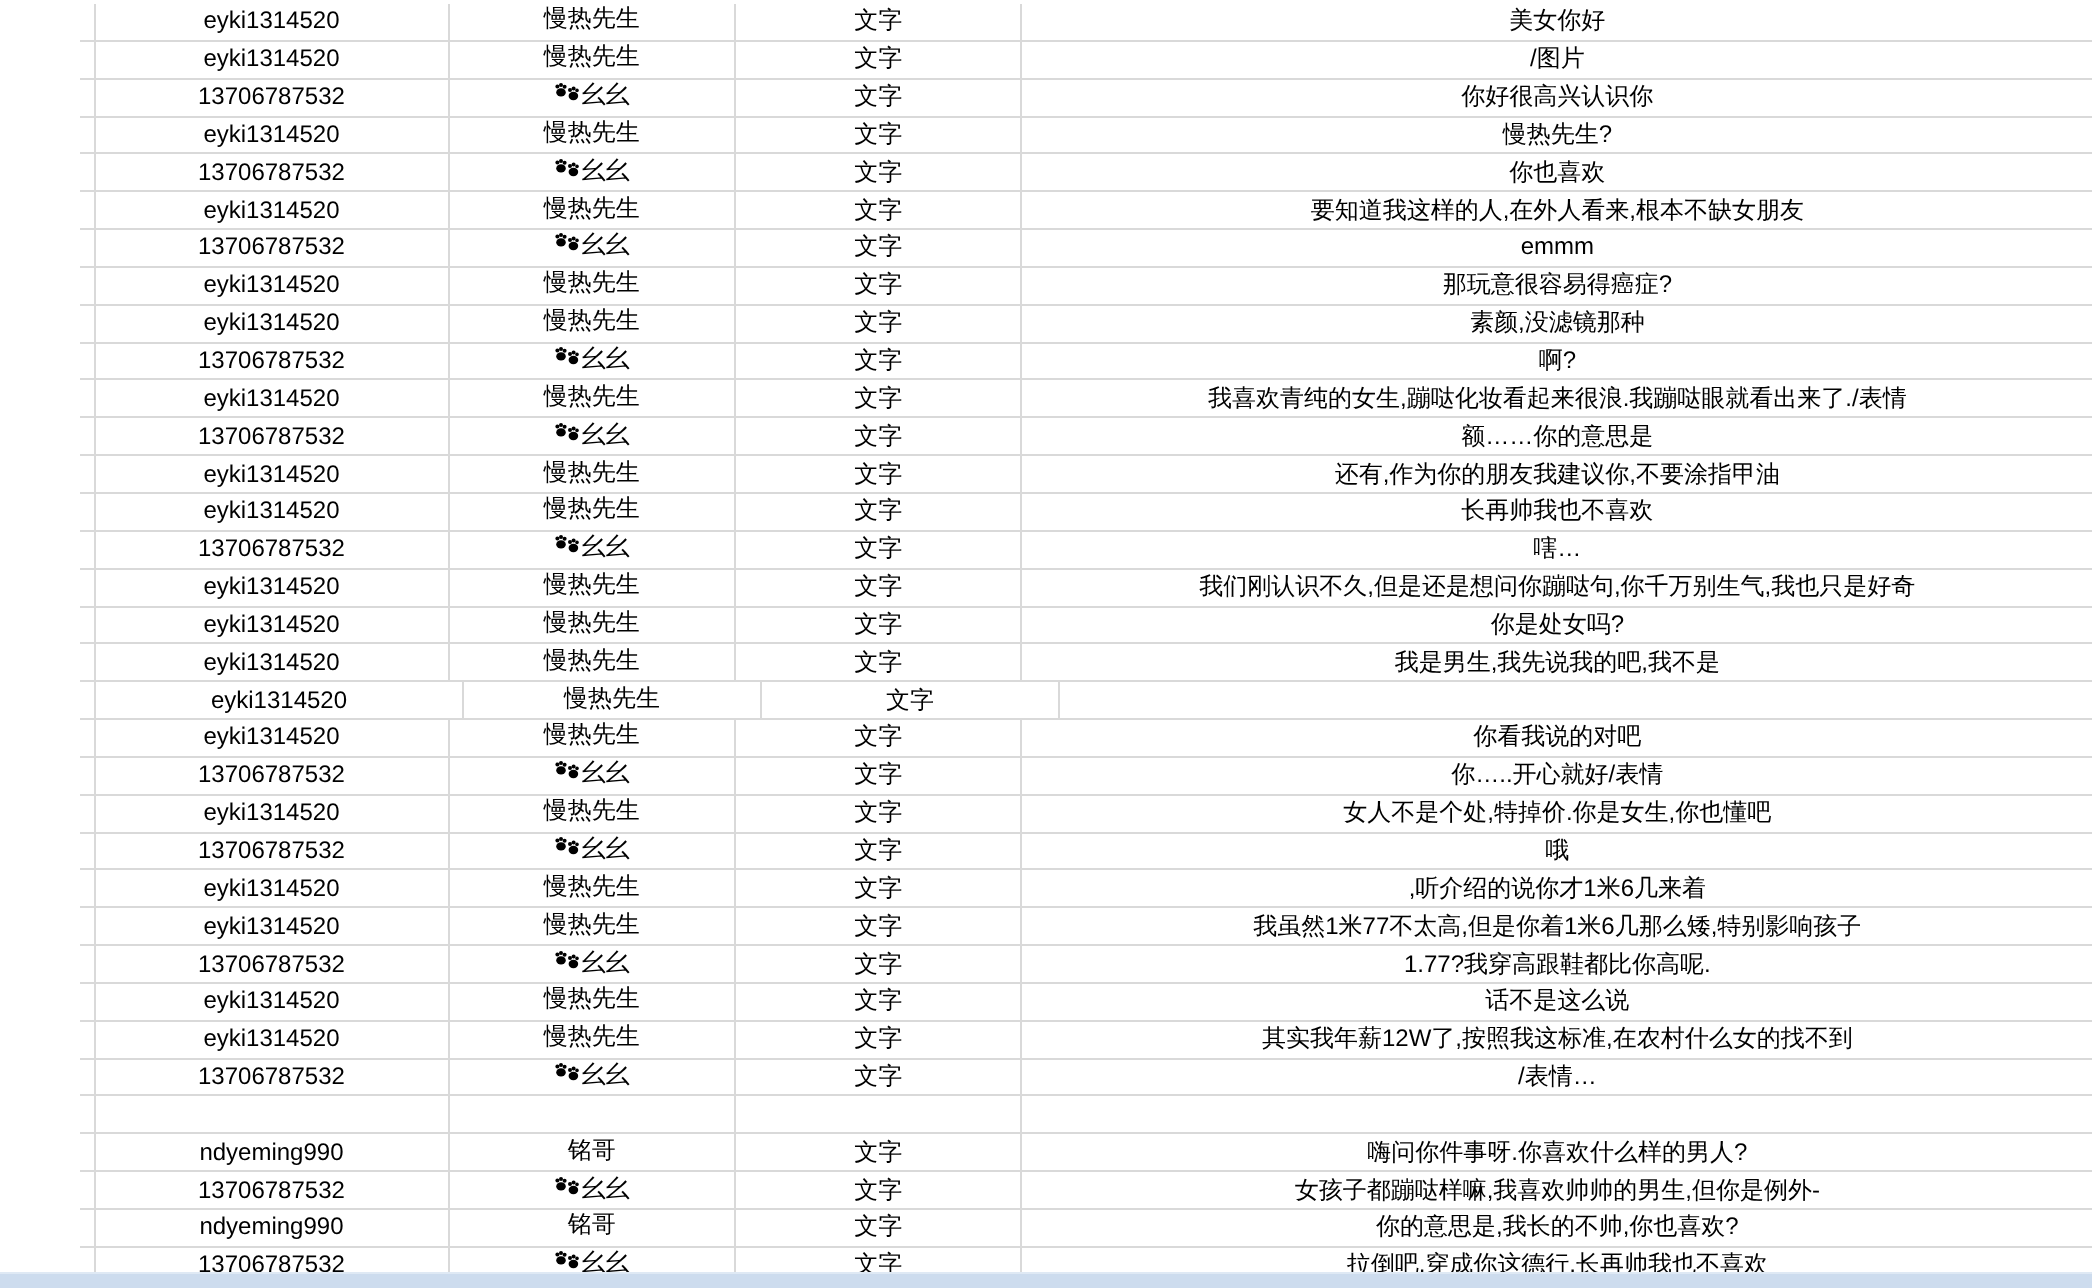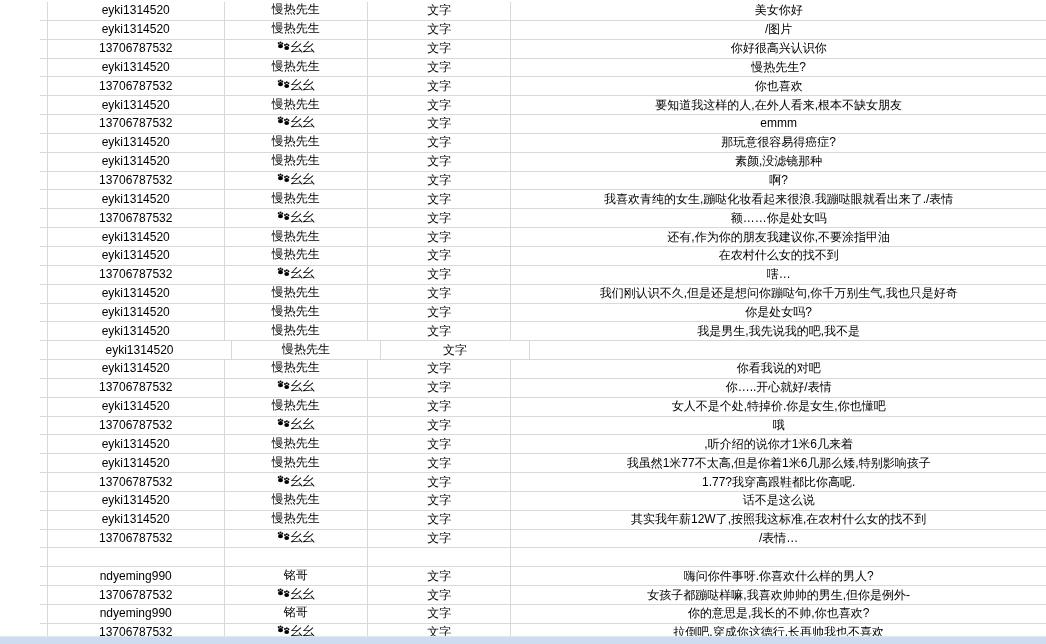--- a/index.html
+++ b/index.html
@@ -216,41 +216,41 @@
                 <ellipse cx="3.5" cy="5.2" rx="2.4" ry="2.1"></ellipse>
                 <circle cx="8" cy="4" r="1"></circle>
                 <circle cx="9.8" cy="3.3" r="1"></circle>
                 <circle cx="11.5" cy="4.2" r="0.9"></circle>
                 <ellipse cx="9.7" cy="7" rx="2.4" ry="2.1"></ellipse>
               </g>
             </svg></span>
       <span>幺幺</span>
     </div>
     <div class="cell c3">文字</div>
-    <div class="cell c4">额……你是处女吗</div>
+    <div class="cell c4">额……你的意思是</div>
   </div>
       <div class="row">
     <div class="cell c0"></div>
     <div class="cell c1">eyki1314520</div>
     <div class="cell c2">
 
       <span>慢热先生</span>
     </div>
     <div class="cell c3">文字</div>
     <div class="cell c4">还有,作为你的朋友我建议你,不要涂指甲油</div>
   </div>
       <div class="row">
     <div class="cell c0"></div>
     <div class="cell c1">eyki1314520</div>
     <div class="cell c2">
 
       <span>慢热先生</span>
     </div>
     <div class="cell c3">文字</div>
-    <div class="cell c4">在农村什么女的找不到</div>
+    <div class="cell c4">长再帅我也不喜欢</div>
   </div>
       <div class="row">
     <div class="cell c0"></div>
     <div class="cell c1">13706787532</div>
     <div class="cell c2">
       <span class="paw"><svg width="13" height="11" viewBox="0 0 13 11">
               <g fill="#000000">
                 <circle cx="1.7" cy="2.3" r="1"></circle>
                 <circle cx="3.5" cy="1.5" r="1"></circle>
                 <circle cx="5.3" cy="2.4" r="1"></circle>

